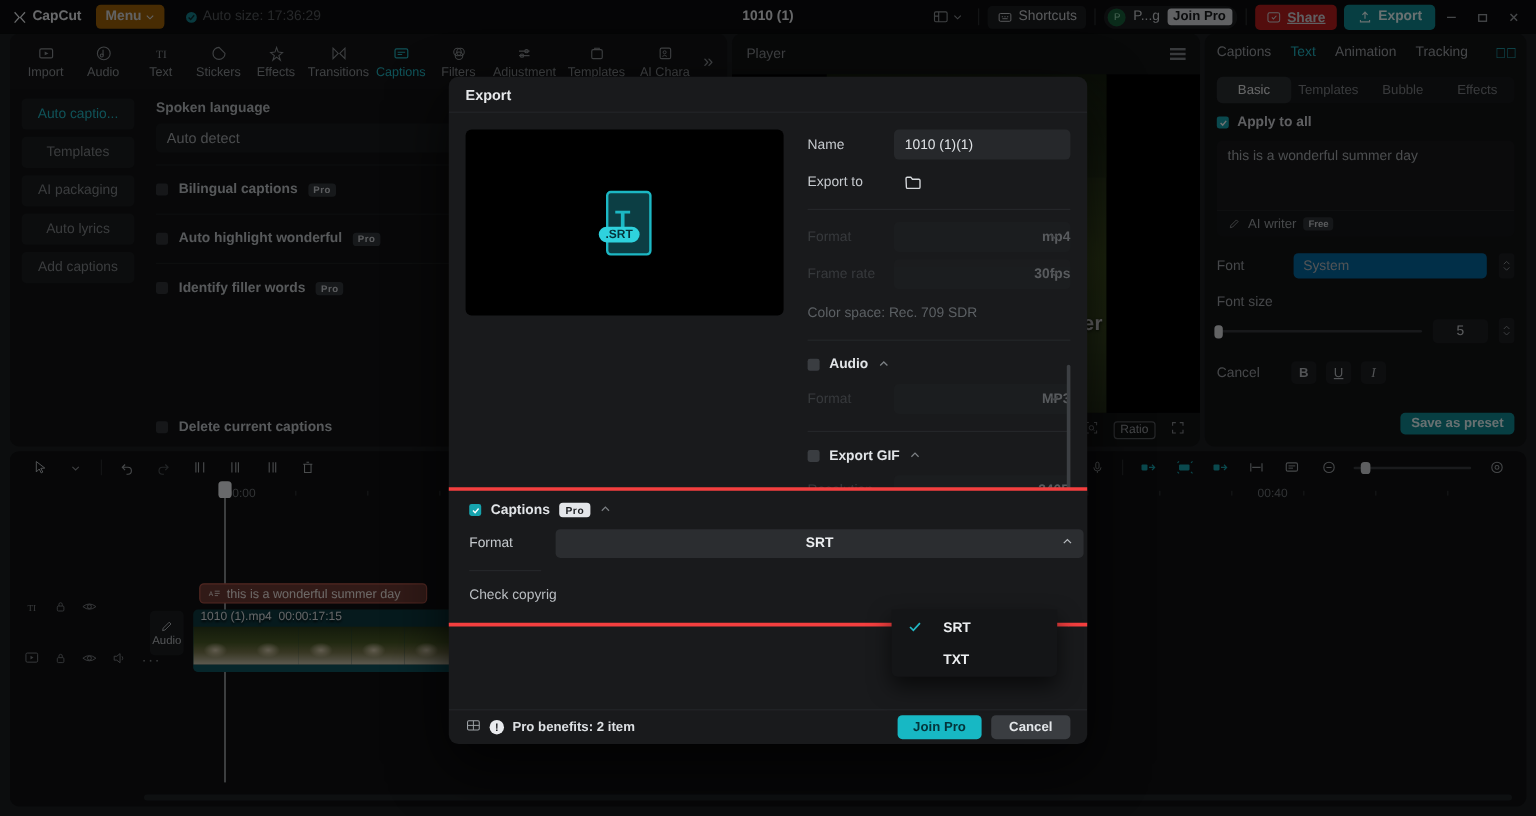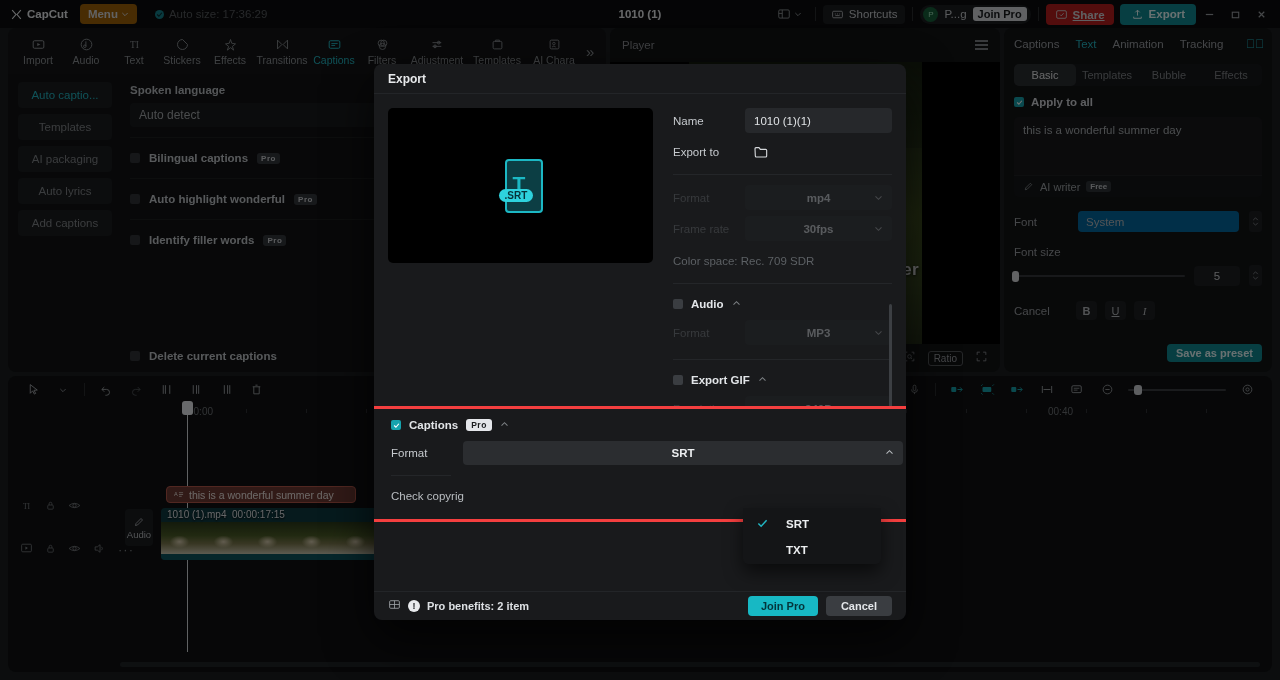--- a/index.html
+++ b/index.html
@@ -238,21 +238,21 @@
   .form{flex:1;position:relative;}
   .frow{display:flex;align-items:center;height:25px;margin-bottom:6px;}
   .flabel{width:72px;color:#c6cace;font-size:11.5px;}
   .flabel.dim{color:#5b5f63;}
   .finput{
     flex:1;height:25px;background:#26282b;border-radius:4px;display:flex;align-items:center;
     padding:0 9px;color:#dfe2e5;font-size:11.5px;
   }
   .fselect{
     flex:1;height:25px;background:#1f2123;border-radius:4px;display:flex;align-items:center;
-    justify-content:center;position:relative;color:#a6aaae;font-size:11.5px;font-weight:bold;
+    justify-content:flex-end;position:relative;color:#a6aaae;font-size:11.5px;font-weight:bold;
   }
   .fselect .chev{position:absolute;right:9px;color:#7a7e82;}
   .folder-btn{width:20px;height:20px;margin-left:6px;display:flex;align-items:center;justify-content:center;color:#d6d9dc;}
   .mdivider{height:1px;background:#242629;margin:10px 0;}
   .dimrow .flabel,.dimrow .fselect{opacity:.45;}
   .colorspace{color:#5c6064;font-size:11.5px;margin:14px 0 0 0;}
   .sectionrow{display:flex;align-items:center;gap:8px;margin:14px 0 10px;}
   .sqchk{width:10px;height:10px;border-radius:2px;background:#3a3d41;}
   .sqchk.on{background:#16a3ad;display:flex;align-items:center;justify-content:center;}
   .sqchk.on svg{width:7px;height:7px;}

